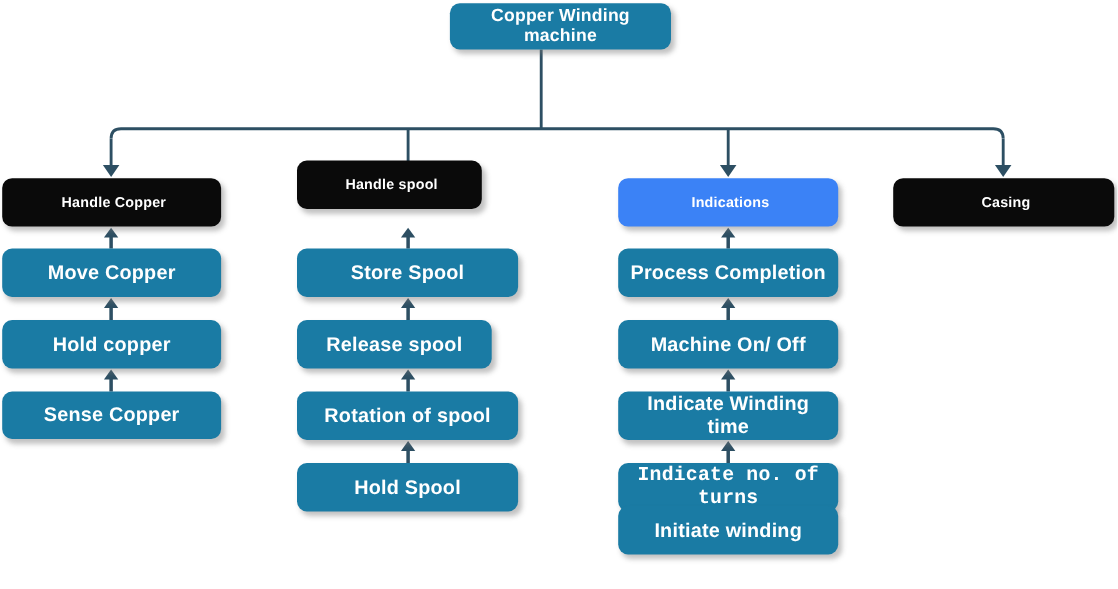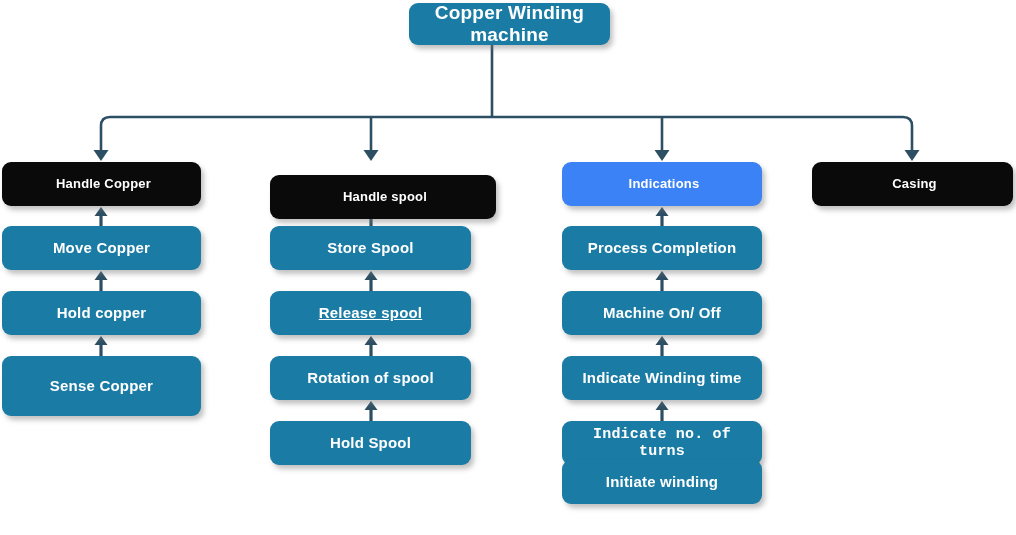--- a/index.html
+++ b/index.html
@@ -28,30 +28,30 @@
   .node {
     position: absolute;
     box-sizing: border-box;
     border-radius: 9px;
     display: flex;
     align-items: center;
     justify-content: center;
     text-align: center;
     color: #ffffff;
     font-weight: bold;
-    font-size: 15px;
+    font-size: 18px;
     letter-spacing: 0.2px;
     line-height: 1.15;
     padding: 2px 8px;
     box-shadow: 3px 4px 5px rgba(120,120,120,0.45);
     z-index: 3;
   }
   .node.root {
     background: #1a7ba4;
-    font-size: 19px;
+    font-size: 16px;
   }
   .node.cat {
     background: #0a0a0a;
     font-size: 13px;
     padding-left: 12px;
   }
   .node.cat.soft {
     background: #3b82f6;
   }
   .node.leaf {
@@ -96,24 +96,24 @@
       <path d="M 662 486 L 662 474" fill="none" stroke="#2d4f63" stroke-width="3.2" stroke-linecap="butt" stroke-linejoin="round"></path>
       <polygon points="655.5,475 668.5,475 662,466" fill="#2d4f63"></polygon>
       <path d="M 912 126 L 912 151" fill="none" stroke="#2d4f63" stroke-width="2.6" stroke-linecap="butt" stroke-linejoin="round"></path>
       <polygon points="904.5,150 919.5,150 912,161" fill="#2d4f63"></polygon>
     </svg>
   <div id="nodes">
       <div class="node root" style="left: 409px; top: 3px; width: 201px; height: 42px;">Copper Winding machine</div>
       <div class="node cat" style="left: 2px; top: 162px; width: 199px; height: 44px;">Handle Copper</div>
       <div class="node leaf" style="left: 2px; top: 226px; width: 199px; height: 44px;">Move Copper</div>
       <div class="node leaf" style="left: 2px; top: 291px; width: 199px; height: 44px;">Hold copper</div>
-      <div class="node leaf" style="left: 2px; top: 356px; width: 199px; height: 60px;">Sense Copper</div>
-      <div class="node cat" style="left: 270px; top: 175px; width: 226px; height: 44px; text-align: center;">Handle spool</div>
+      <div class="node leaf" style="left: 2px; top: 356px; width: 199px; height: 43px;">Sense Copper</div>
+      <div class="node cat" style="left: 270px; top: 146px; width: 168px; height: 44px; text-align: center;">Handle spool</div>
       <div class="node leaf" style="left: 270px; top: 226px; width: 201px; height: 44px;">Store Spool</div>
-      <div class="node leaf" style="left: 270px; top: 291px; width: 201px; height: 44px; text-decoration: underline;">Release spool</div>
+      <div class="node leaf" style="left: 270px; top: 291px; width: 177px; height: 44px;">Release spool</div>
       <div class="node leaf" style="left: 270px; top: 356px; width: 201px; height: 44px;">Rotation of spool</div>
       <div class="node leaf" style="left: 270px; top: 421px; width: 201px; height: 44px;">Hold Spool</div>
       <div class="node cat soft" style="left: 562px; top: 162px; width: 200px; height: 44px;">Indications</div>
       <div class="node leaf" style="left: 562px; top: 226px; width: 200px; height: 44px;">Process Completion</div>
       <div class="node leaf" style="left: 562px; top: 291px; width: 200px; height: 44px; text-align: right;">Machine On/ Off</div>
       <div class="node leaf" style="left: 562px; top: 356px; width: 200px; height: 44px;">Indicate Winding time</div>
       <div class="node leaf" style="left: 562px; top: 421px; width: 200px; height: 44px; font-family: Liberation Mono, monospace;">Indicate no. of turns</div>
       <div class="node leaf" style="left: 562px; top: 460px; width: 200px; height: 44px;">Initiate winding</div>
       <div class="node cat" style="left: 812px; top: 162px; width: 201px; height: 44px;">Casing</div>
     </div>

